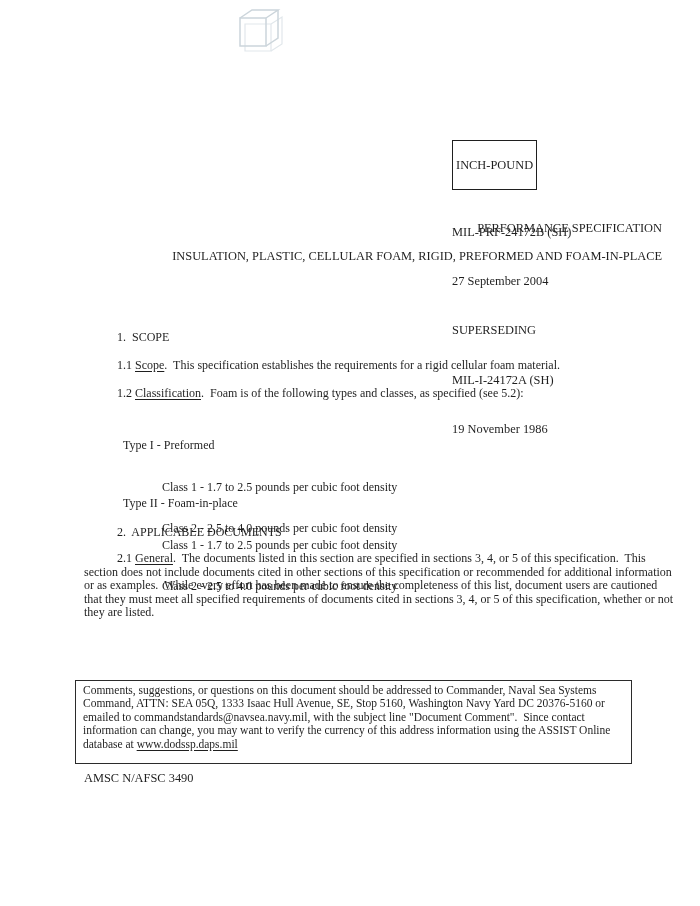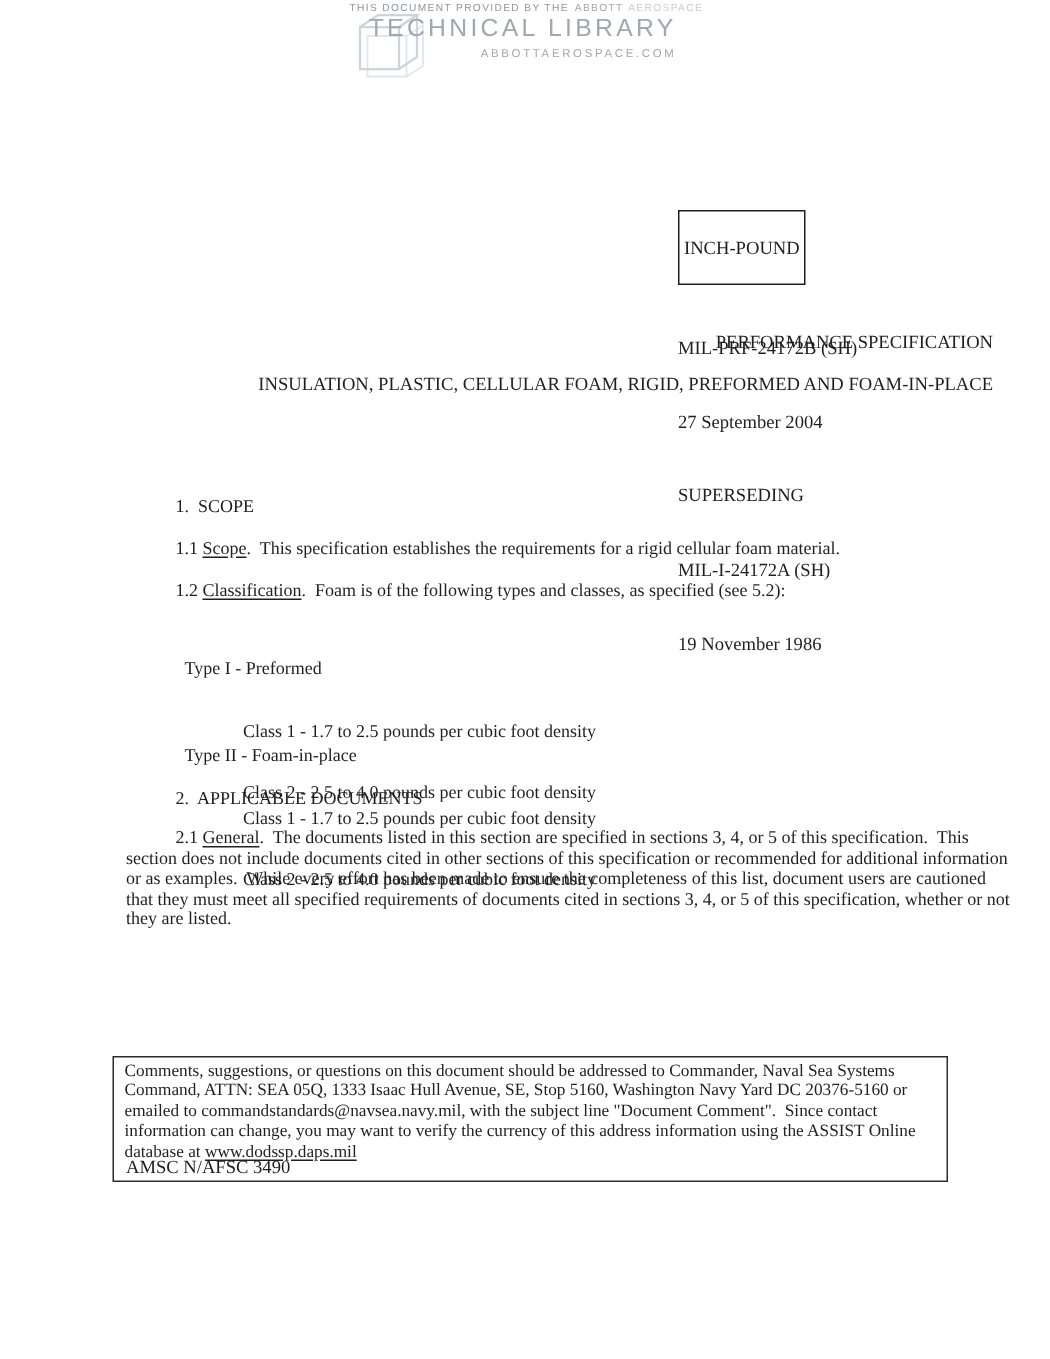--- a/index.html
+++ b/index.html
@@ -41,21 +41,21 @@
   .type1{top:412px;}
   .type2{top:470px;}
   .type-name{padding-left:39px;}
   .type-class{padding-left:78px;}
   .h-docs{top:526px;}
   .p21{top:552px;}
   .p22{top:633px;}
   .u{text-decoration:underline;text-underline-offset:2px;}
 
   
-  .cbox{left:75px;top:704px;width:557px;height:84px;box-sizing:border-box;
+  .cbox{left:75px;top:680px;width:557px;height:84px;box-sizing:border-box;
     border:1.5px solid #2b2b2b;padding:3px 8px 16px 7px;
     font-size:11.5px;line-height:13.4px;white-space:pre-wrap;overflow:hidden;}
 
   
   .footer{left:84px;top:771px;width:539px;display:flex;justify-content:flex-start;font-size:12.4px;}
 </style>
 </head>
 <body>
 
 <div class="page">
@@ -65,25 +65,20 @@
       <g fill="none" stroke="#e1e7eb" stroke-width="1.2">
         <path d="M14 19 L40 19 L40 46 L14 46 Z"></path>
         <path d="M40 19 L51 12 L51 39 L40 46"></path>
       </g>
       <g fill="none" stroke="#ccd5db" stroke-width="1.5">
         <path d="M9 13 L35 13 L35 41 L9 41 Z"></path>
         <path d="M9 13 L21 5 L47 5 L35 13"></path>
         <path d="M47 5 L47 33 L35 41"></path>
       </g>
     </svg>
-    <div class="logo-text">
-      <div class="logo-l1"><span>THIS DOCUMENT PROVIDED BY THE</span><span class="b1">ABBOTT</span><span class="b2">AEROSPACE</span></div>
-      <div class="logo-l2">TECHNICAL LIBRARY</div>
-      <div class="logo-l3">ABBOTTAEROSPACE.COM</div>
-    </div>
   </div>
 
   <div class="abs docid">
     <div><span class="stamp">INCH-POUND</span></div>
     <div>MIL-PRF-24172B (SH)</div>
     <div>27 September 2004</div>
     <div>SUPERSEDING</div>
     <div>MIL-I-24172A (SH)</div>
     <div>19 November 1986</div>
   </div>

